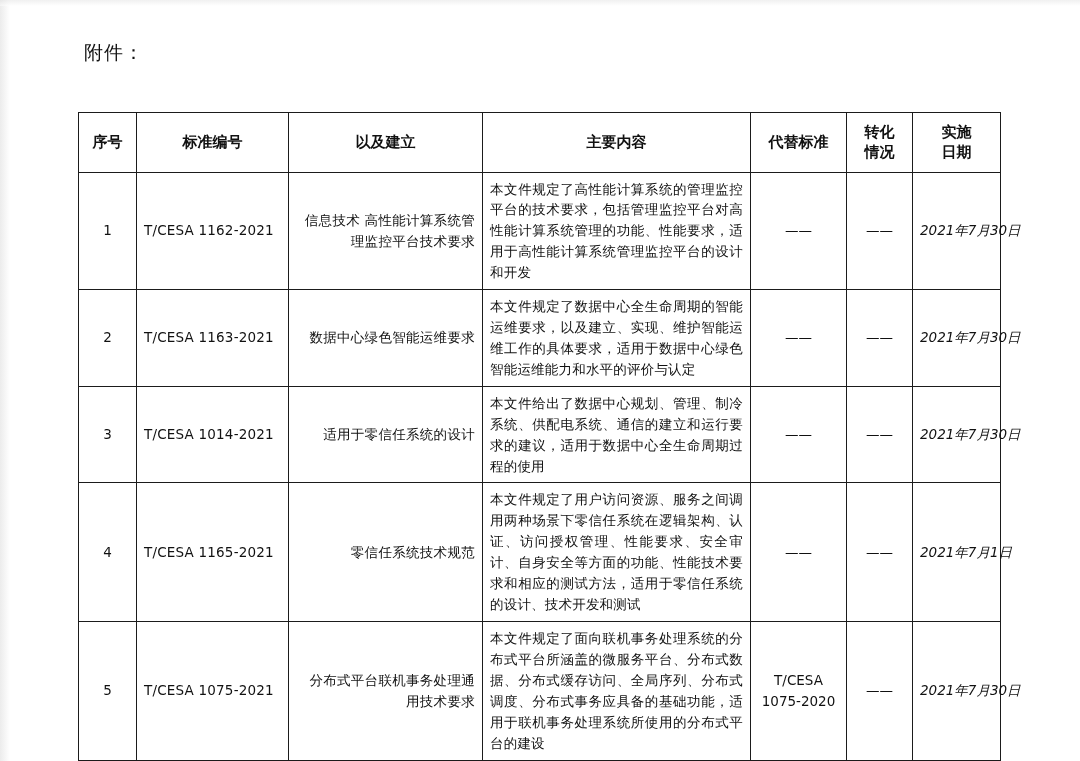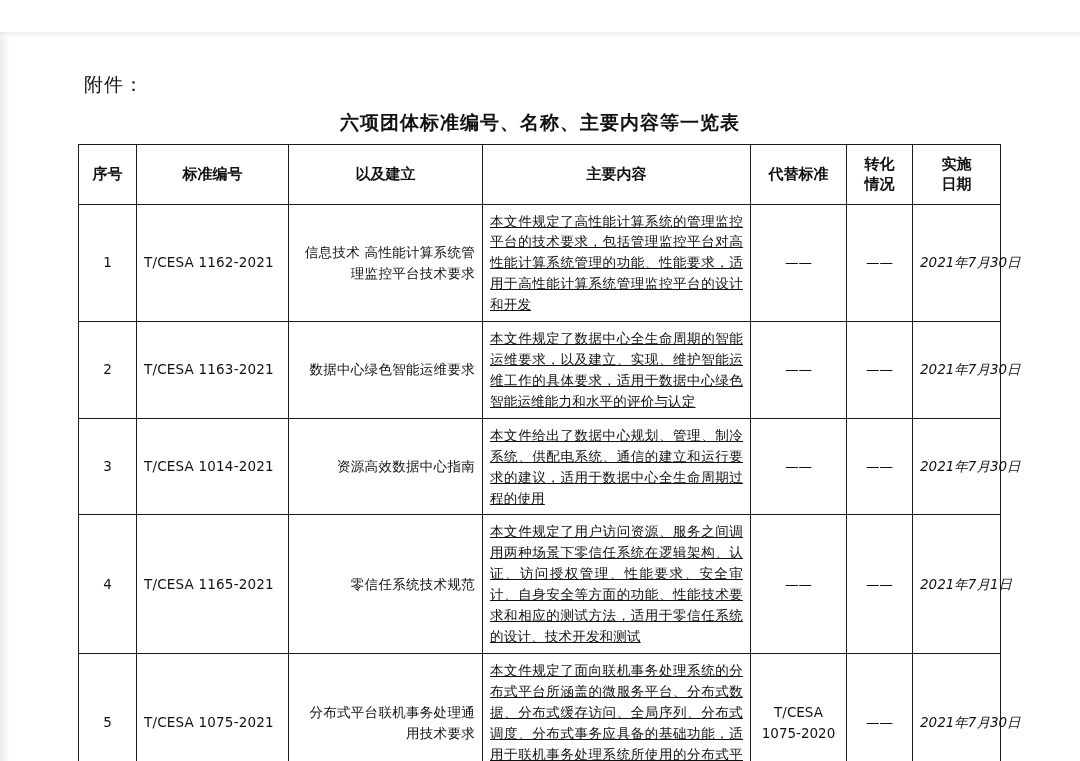--- a/index.html
+++ b/index.html
@@ -13,21 +13,20 @@
     font-family: "DejaVu Sans", "Liberation Sans", sans-serif;
     color: #1a1a1a;
     position: relative;
     overflow: hidden;
   }
   .page {
     position: relative;
     width: 1080px;
     height: 622px;
     box-sizing: border-box;
-    margin-top: 32px;
   }
   .attachment-label {
     position: absolute;
     left: 84px;
     top: 40px;
     font-size: 19px;
     letter-spacing: 1px;
     color: #111;
   }
   .doc-title {
@@ -89,21 +88,20 @@
   td.name {
     text-align: right;
     font-size: 14px;
     letter-spacing: 0.3px;
   }
   td.content {
     text-align: justify;
     text-justify: inter-ideograph;
     font-size: 13.5px;
     letter-spacing: 0.2px;
-    text-decoration: underline;
   }
   td.replace {
     text-align: center;
     font-size: 13.5px;
     line-height: 1.4;
   }
   td.convert {
     text-align: center;
     font-size: 14px;
   }
@@ -130,21 +128,20 @@
   }
 </style>
 </head>
 <body>
 
 <div class="page">
   <div class="scan-edge-left"></div>
   <div class="scan-edge-top"></div>
 
   <div class="attachment-label">附件：</div>
-  <div class="doc-title">六项团体标准编号、名称、主要内容等一览表</div>
 
   <div class="table-wrap">
     <table class="std-table">
       <colgroup>
         <col class="c-seq">
         <col class="c-code">
         <col class="c-name">
         <col class="c-content">
         <col class="c-replace">
         <col class="c-convert">
@@ -182,21 +179,21 @@
             <td class="code">T/CESA 1163-2021</td>
             <td class="name">数据中心绿色智能运维要求</td>
             <td class="content">本文件规定了数据中心全生命周期的智能运维要求，以及建立、实现、维护智能运维工作的具体要求，适用于数据中心绿色智能运维能力和水平的评价与认定</td>
             <td class="replace">——</td>
             <td class="convert">——</td>
             <td class="date">2021年7月30日</td>
           </tr>
           <tr>
             <td class="seq">3</td>
             <td class="code">T/CESA 1014-2021</td>
-            <td class="name">资源高效数据中心指南</td>
+            <td class="name">适用于零信任系统的设计</td>
             <td class="content">本文件给出了数据中心规划、管理、制冷系统、供配电系统、通信的建立和运行要求的建议，适用于数据中心全生命周期过程的使用</td>
             <td class="replace">——</td>
             <td class="convert">——</td>
             <td class="date">2021年7月30日</td>
           </tr>
           <tr>
             <td class="seq">4</td>
             <td class="code">T/CESA 1165-2021</td>
             <td class="name">零信任系统技术规范</td>
             <td class="content">本文件规定了用户访问资源、服务之间调用两种场景下零信任系统在逻辑架构、认证、访问授权管理、性能要求、安全审计、自身安全等方面的功能、性能技术要求和相应的测试方法，适用于零信任系统的设计、技术开发和测试</td>

